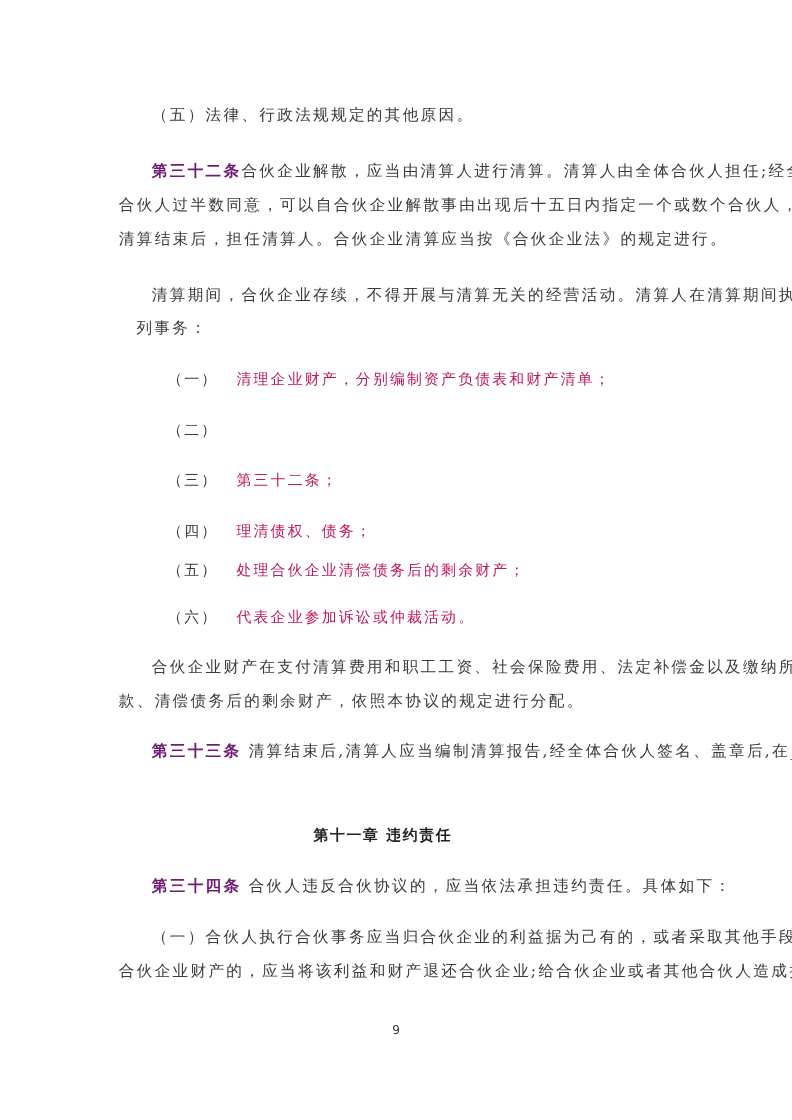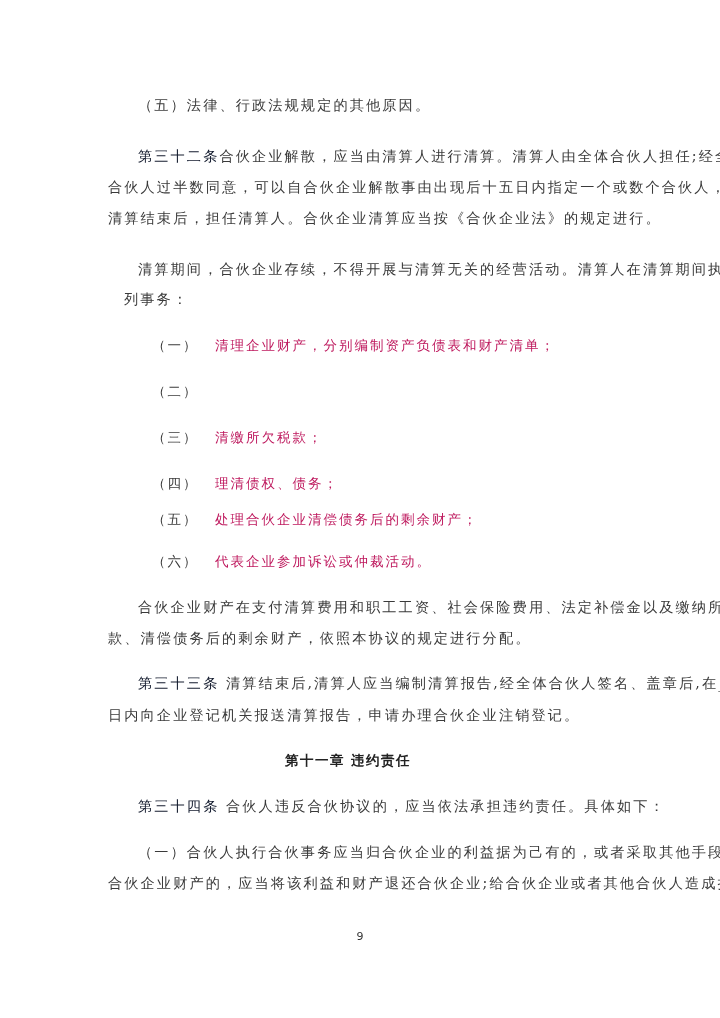--- a/index.html
+++ b/index.html
@@ -2,21 +2,21 @@
 <html><head>
 <meta charset="utf-8">
 <style>
   html, body { margin: 0; padding: 0; background: #ffffff; }
   body { width: 720px; height: 1018px; position: relative; overflow: hidden;
          font-family: "DejaVu Serif", "Liberation Serif", serif; color: #333333; }
   .page { position: absolute; left: 0; top: 0; width: 720px; height: 1018px; background: #fff; }
   .line { position: absolute; left: 108px; width: 504px; font-size: 14.2px; line-height: 20px;
           letter-spacing: 2.1px; white-space: nowrap; color: #3a3a3a; }
   .ind { left: 138px; }
-  .b { font-weight: normal; color: #0f172a; }
+  .b { font-weight: bold; color: #701a75; }
   .item-num { position: absolute; left: 152px; font-size: 13.5px; letter-spacing: 2px; color: #3a3a3a; line-height: 20px; }
   .item-text { position: absolute; left: 215px; font-size: 13.5px; letter-spacing: 2px; color: #be185d; line-height: 20px; white-space: nowrap; }
   .chapter { position: absolute; left: 0; width: 696px; text-align: center; font-size: 13.5px; letter-spacing: 1.5px; font-weight: bold; color: #222; line-height: 20px; }
   .pnum { position: absolute; left: 0; width: 720px; text-align: center; top: 930px; font-size: 11px; font-family: "DejaVu Sans", sans-serif; color: #333; }
 </style>
 </head>
 <body>
 
 <div class="page">
 
@@ -28,36 +28,35 @@
 
   <div class="line ind" style="top:259px;">清算期间，合伙企业存续，不得开展与清算无关的经营活动。清算人在清算期间执行下</div>
   <div class="line" style="top:289px;margin-left:16px;">列事务：</div>
 
   <div class="item-num" style="top:335px;">（一）</div>
   <div class="item-text" style="top:335px;">清理企业财产，分别编制资产负债表和财产清单；</div>
 
   <div class="item-num" style="top:381px;">（二）</div>
 
   <div class="item-num" style="top:427px;">（三）</div>
-  <div class="item-text" style="top:427px;">清缴所欠税款；</div>
+  <div class="item-text" style="top:427px;">第三十二条；</div>
 
   <div class="item-num" style="top:473px;">（四）</div>
   <div class="item-text" style="top:473px;">理清债权、债务；</div>
 
   <div class="item-num" style="top:509px;">（五）</div>
   <div class="item-text" style="top:509px;">处理合伙企业清偿债务后的剩余财产；</div>
 
   <div class="item-num" style="top:551px;">（六）</div>
   <div class="item-text" style="top:551px;">代表企业参加诉讼或仲裁活动。</div>
 
   <div class="line ind" style="top:597px;">合伙企业财产在支付清算费用和职工工资、社会保险费用、法定补偿金以及缴纳所欠税</div>
   <div class="line" style="top:628px;">款、清偿债务后的剩余财产，依照本协议的规定进行分配。</div>
 
   <div class="line ind" style="top:673px;"><span class="b">第三十三条</span><span> 清算结束后,清算人应当编制清算报告,经全体合伙人签名、盖章后,在_15_</span></div>
-  <div class="line" style="top:705px;">日内向企业登记机关报送清算报告，申请办理合伙企业注销登记。</div>
 
   <div class="chapter" style="top:750px;">第十一章  违约责任</div>
 
   <div class="line ind" style="top:796px;"><span class="b">第三十四条</span><span> 合伙人违反合伙协议的，应当依法承担违约责任。具体如下：</span></div>
 
   <div class="line ind" style="top:842px;">（一）合伙人执行合伙事务应当归合伙企业的利益据为己有的，或者采取其他手段侵占</div>
   <div class="line" style="top:873px;">合伙企业财产的，应当将该利益和财产退还合伙企业;给合伙企业或者其他合伙人造成损失</div>
 
   <div class="pnum">9</div>
 </div>

